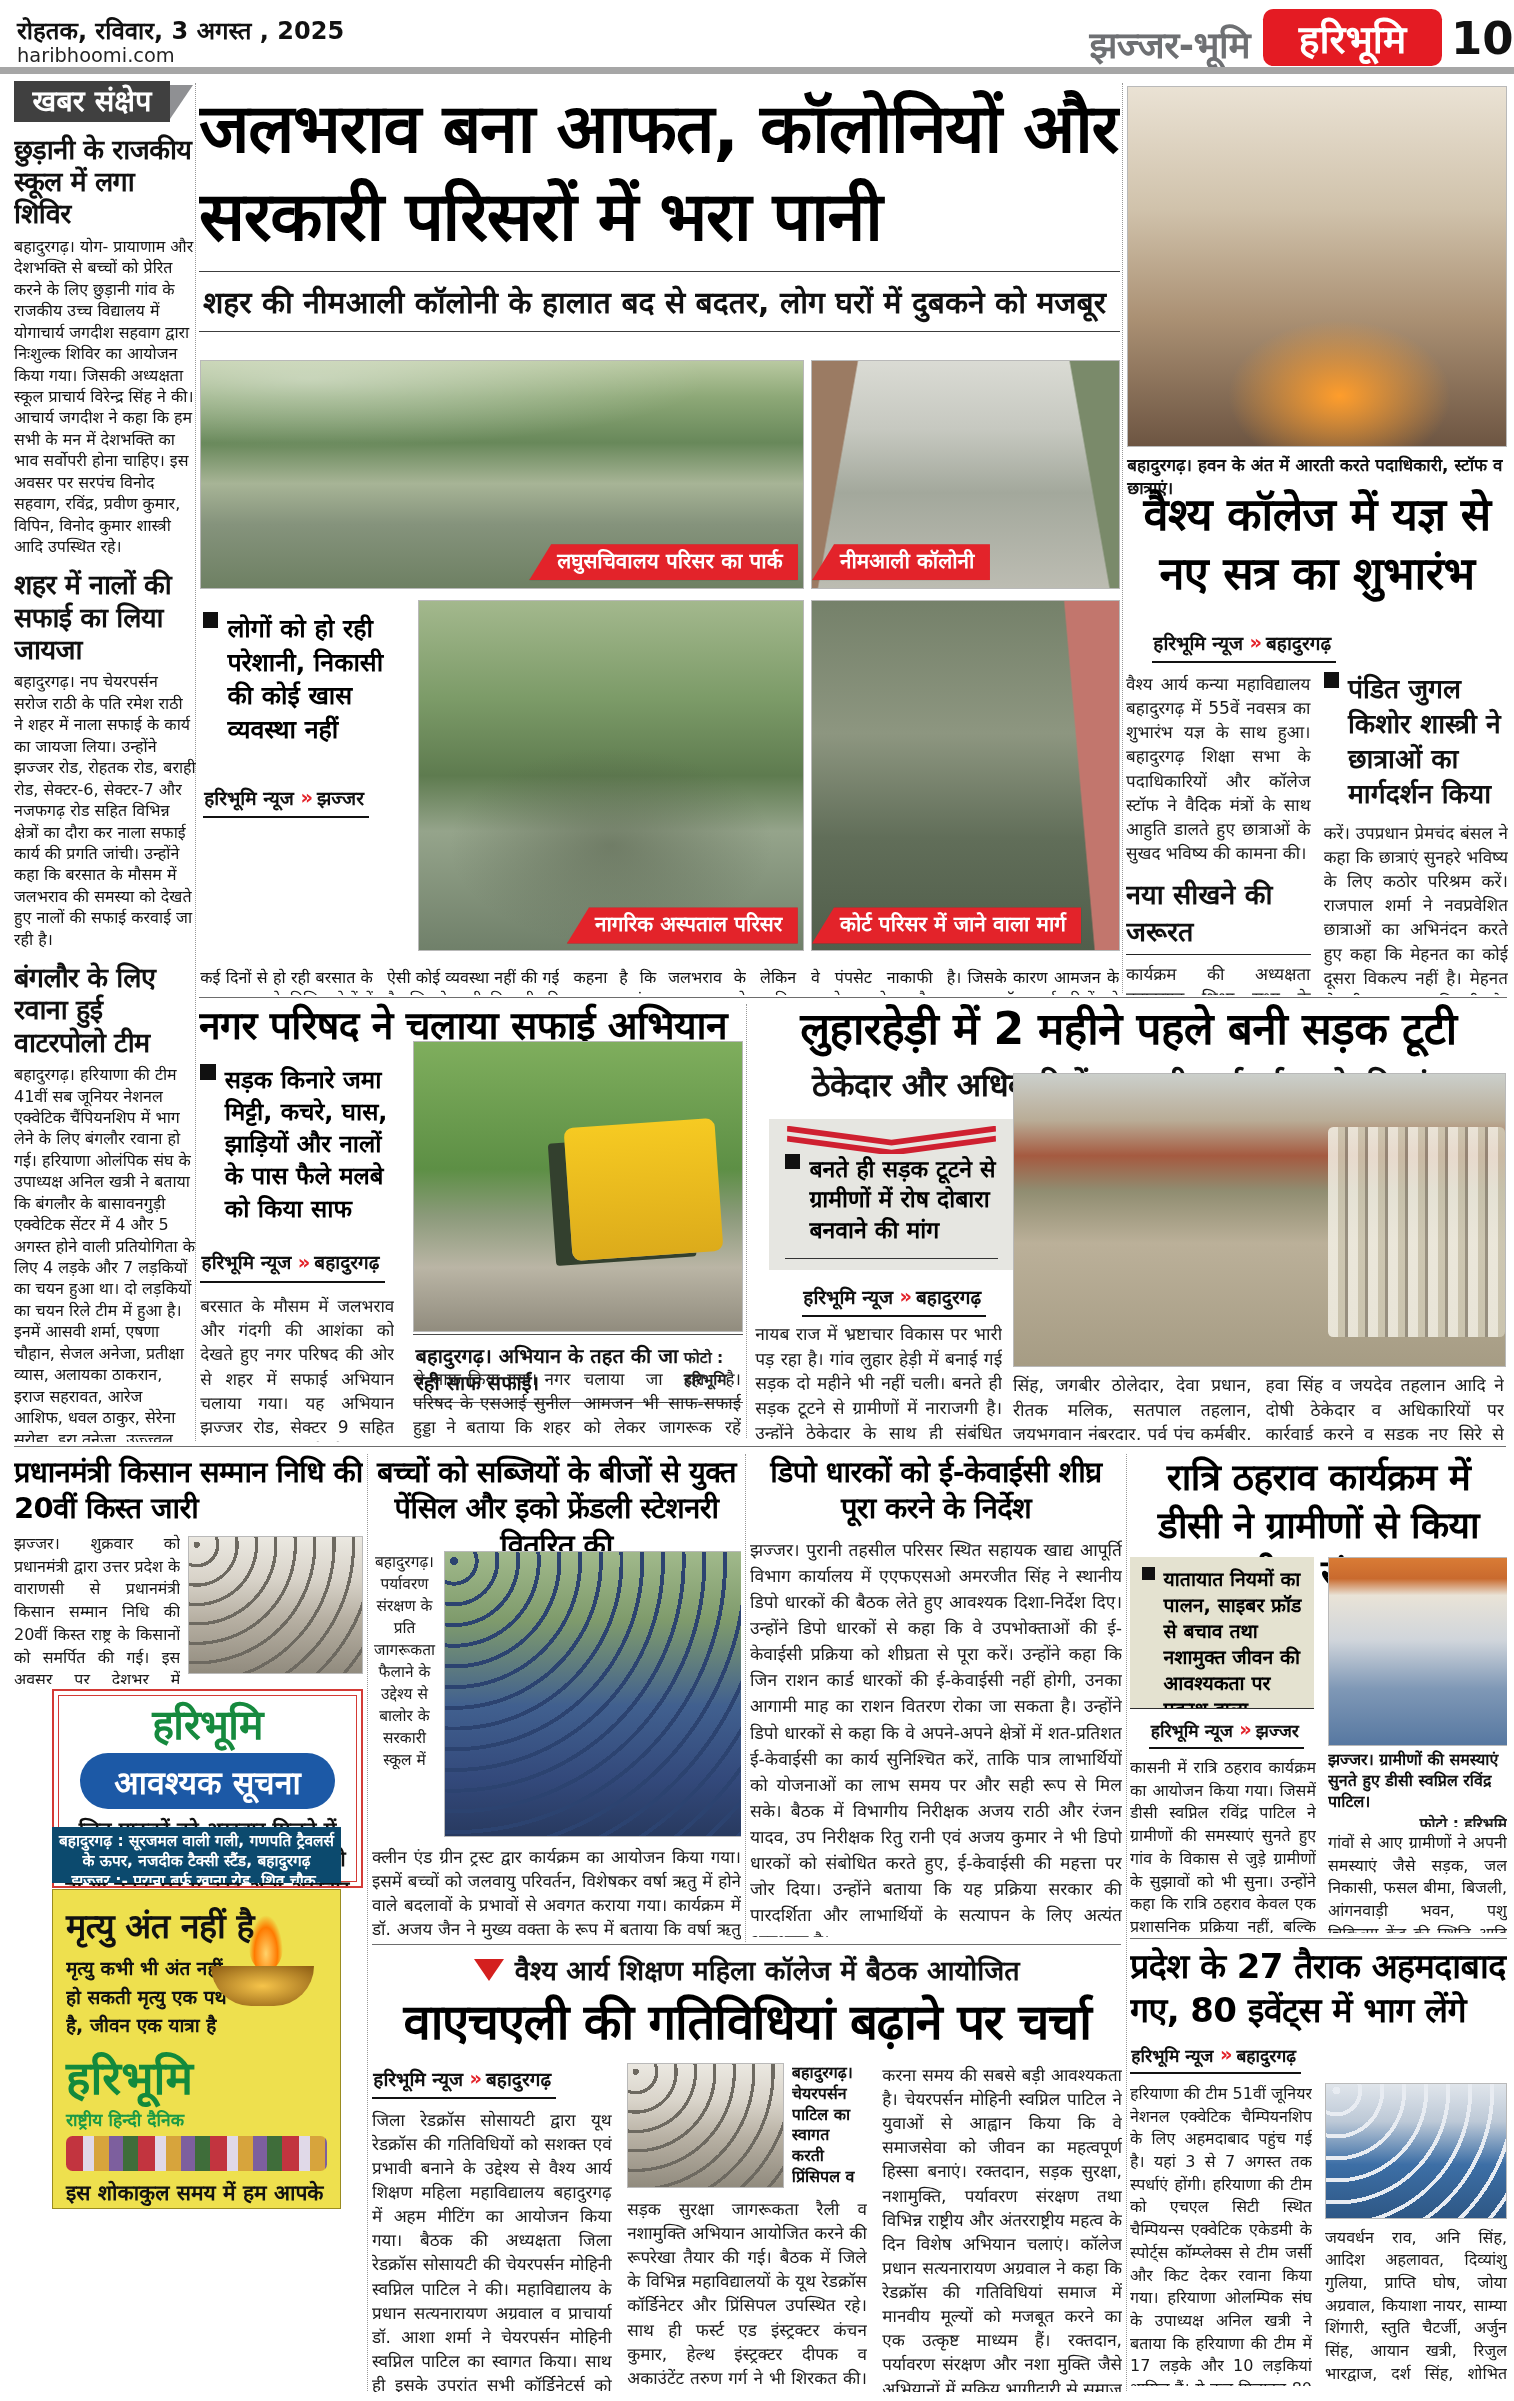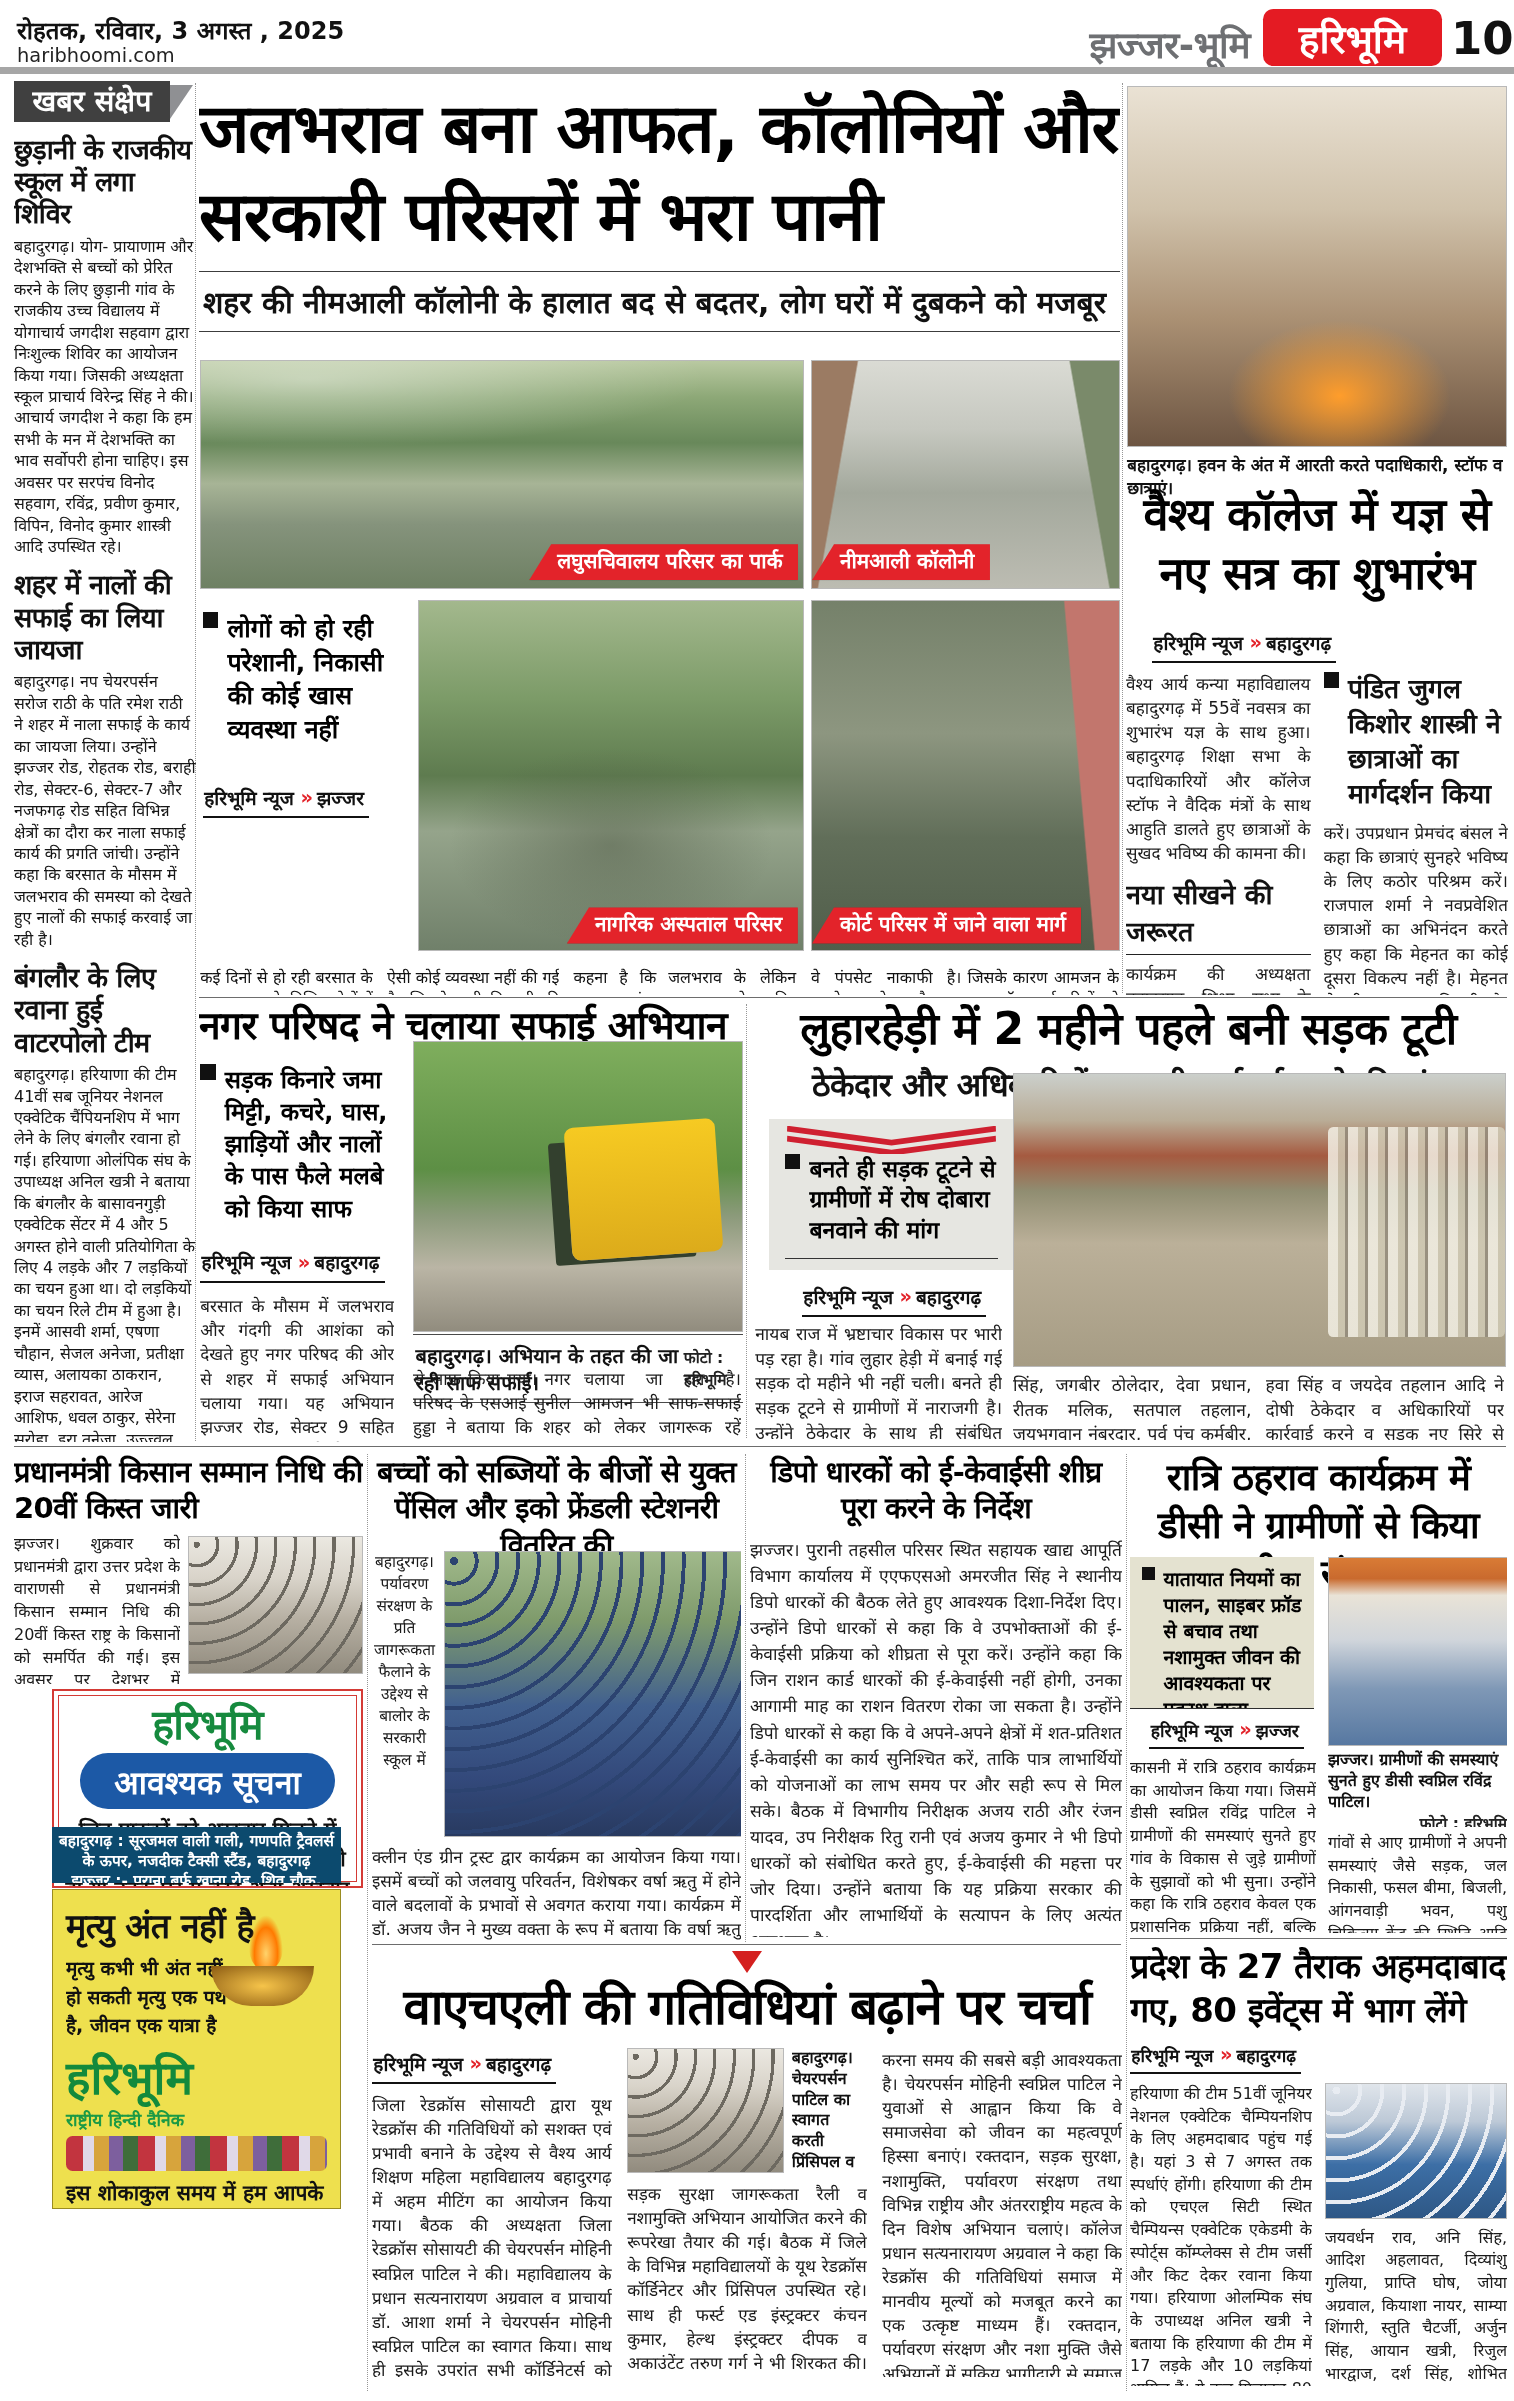--- a/index.html
+++ b/index.html
@@ -322,20 +322,21 @@
       <div class="capside">झज्जर। ग्रामीणों की समस्याएं सुनते हुए डीसी स्वप्निल रविंद्र पाटिल।</div>
       <div class="credit" style="text-align:right">फोटो : हरिभूमि</div>
     </div>
     <div class="bt ovh abs" style="left:0;top:303px;width:186px;height:176px;font-size:16px">कासनी में रात्रि ठहराव कार्यक्रम का आयोजन किया गया। जिसमें डीसी स्वप्निल रविंद्र पाटिल ने ग्रामीणों की समस्याएं सुनते हुए गांव के विकास से जुड़े ग्रामीणों के सुझावों को भी सुना। उन्होंने कहा कि रात्रि ठहराव केवल एक प्रशासनिक प्रक्रिया नहीं, बल्कि सरकार का यह संकल्प है कि प्रशासन जनता के द्वार तक पहुंचे और उसकी समस्याओं को हल करे। ऐसे ही ग्रामीण एकजुटता के साथ ग्रामीण विकास में भागीदार बने। कार्यक्रम में कासनी के अलावा आसपास के</div>
     <div class="bt ovh abs" style="left:198px;top:378px;width:179px;height:101px;font-size:16px">गांवों से आए ग्रामीणों ने अपनी समस्याएं जैसे सड़क, जल निकासी, फसल बीमा, बिजली, आंगनवाड़ी भवन, पशु चिकित्सा केंद्र की स्थिति आदि पर खुलकर चर्चा की। डीसी ने मौके पर अधिकारियों को निर्देश देकर कई समस्याओं को तुरंत समाधान कराया। वहीं ग्रामीणों से यातायात नियमों के पालन, साइबर फ्रॉड से बचाव तथा नशामुक्त जीवन अपनाने का आह्वान किया।</div>
   </section>
 
   <section class="abs ovh" style="left:372px;top:1951px;width:750px;height:444px">
     <div class="kicker" style="justify-content:center">
       <span class="kmark"></span>
+      <span>वैश्य आर्य शिक्षण महिला कॉलेज में बैठक आयोजित</span>
     </div>
     <h2 class="headline yrc-hl" style="margin:5.2px 0 9px;text-align:center">वाएचएली की गतिविधियां बढ़ाने पर चर्चा</h2>
     <div style="display:flex;gap:15.5px">
       <div style="flex:1" class="ovh">
         <div class="byline">
           <span>हरिभूमि न्यूज</span>
           <span class="arrow">»</span>
           <span>बहादुरगढ़</span>
         </div>
         <div class="bt ovh" style="margin-top:9px;height:284px">जिला रेडक्रॉस सोसायटी द्वारा यूथ रेडक्रॉस की गतिविधियों को सशक्त एवं प्रभावी बनाने के उद्देश्य से वैश्य आर्य शिक्षण महिला महाविद्यालय बहादुरगढ़ में अहम मीटिंग का आयोजन किया गया। बैठक की अध्यक्षता जिला रेडक्रॉस सोसायटी की चेयरपर्सन मोहिनी स्वप्निल पाटिल ने की। महाविद्यालय के प्रधान सत्यनारायण अग्रवाल व प्राचार्या डॉ. आशा शर्मा ने चेयरपर्सन मोहिनी स्वप्निल पाटिल का स्वागत किया। साथ ही इसके उपरांत सभी कॉर्डिनेटर्स को पौधे, वॉलिंटियर्स और सपोर्टिंग स्टाफ को कंबल वितरित किए गए। बैठक के दौरान भविष्य में रक्तदान शिविर, स्वच्छता अभियान, वृक्षारोपण, स्वास्थ्य जांच शिविर,</div>

